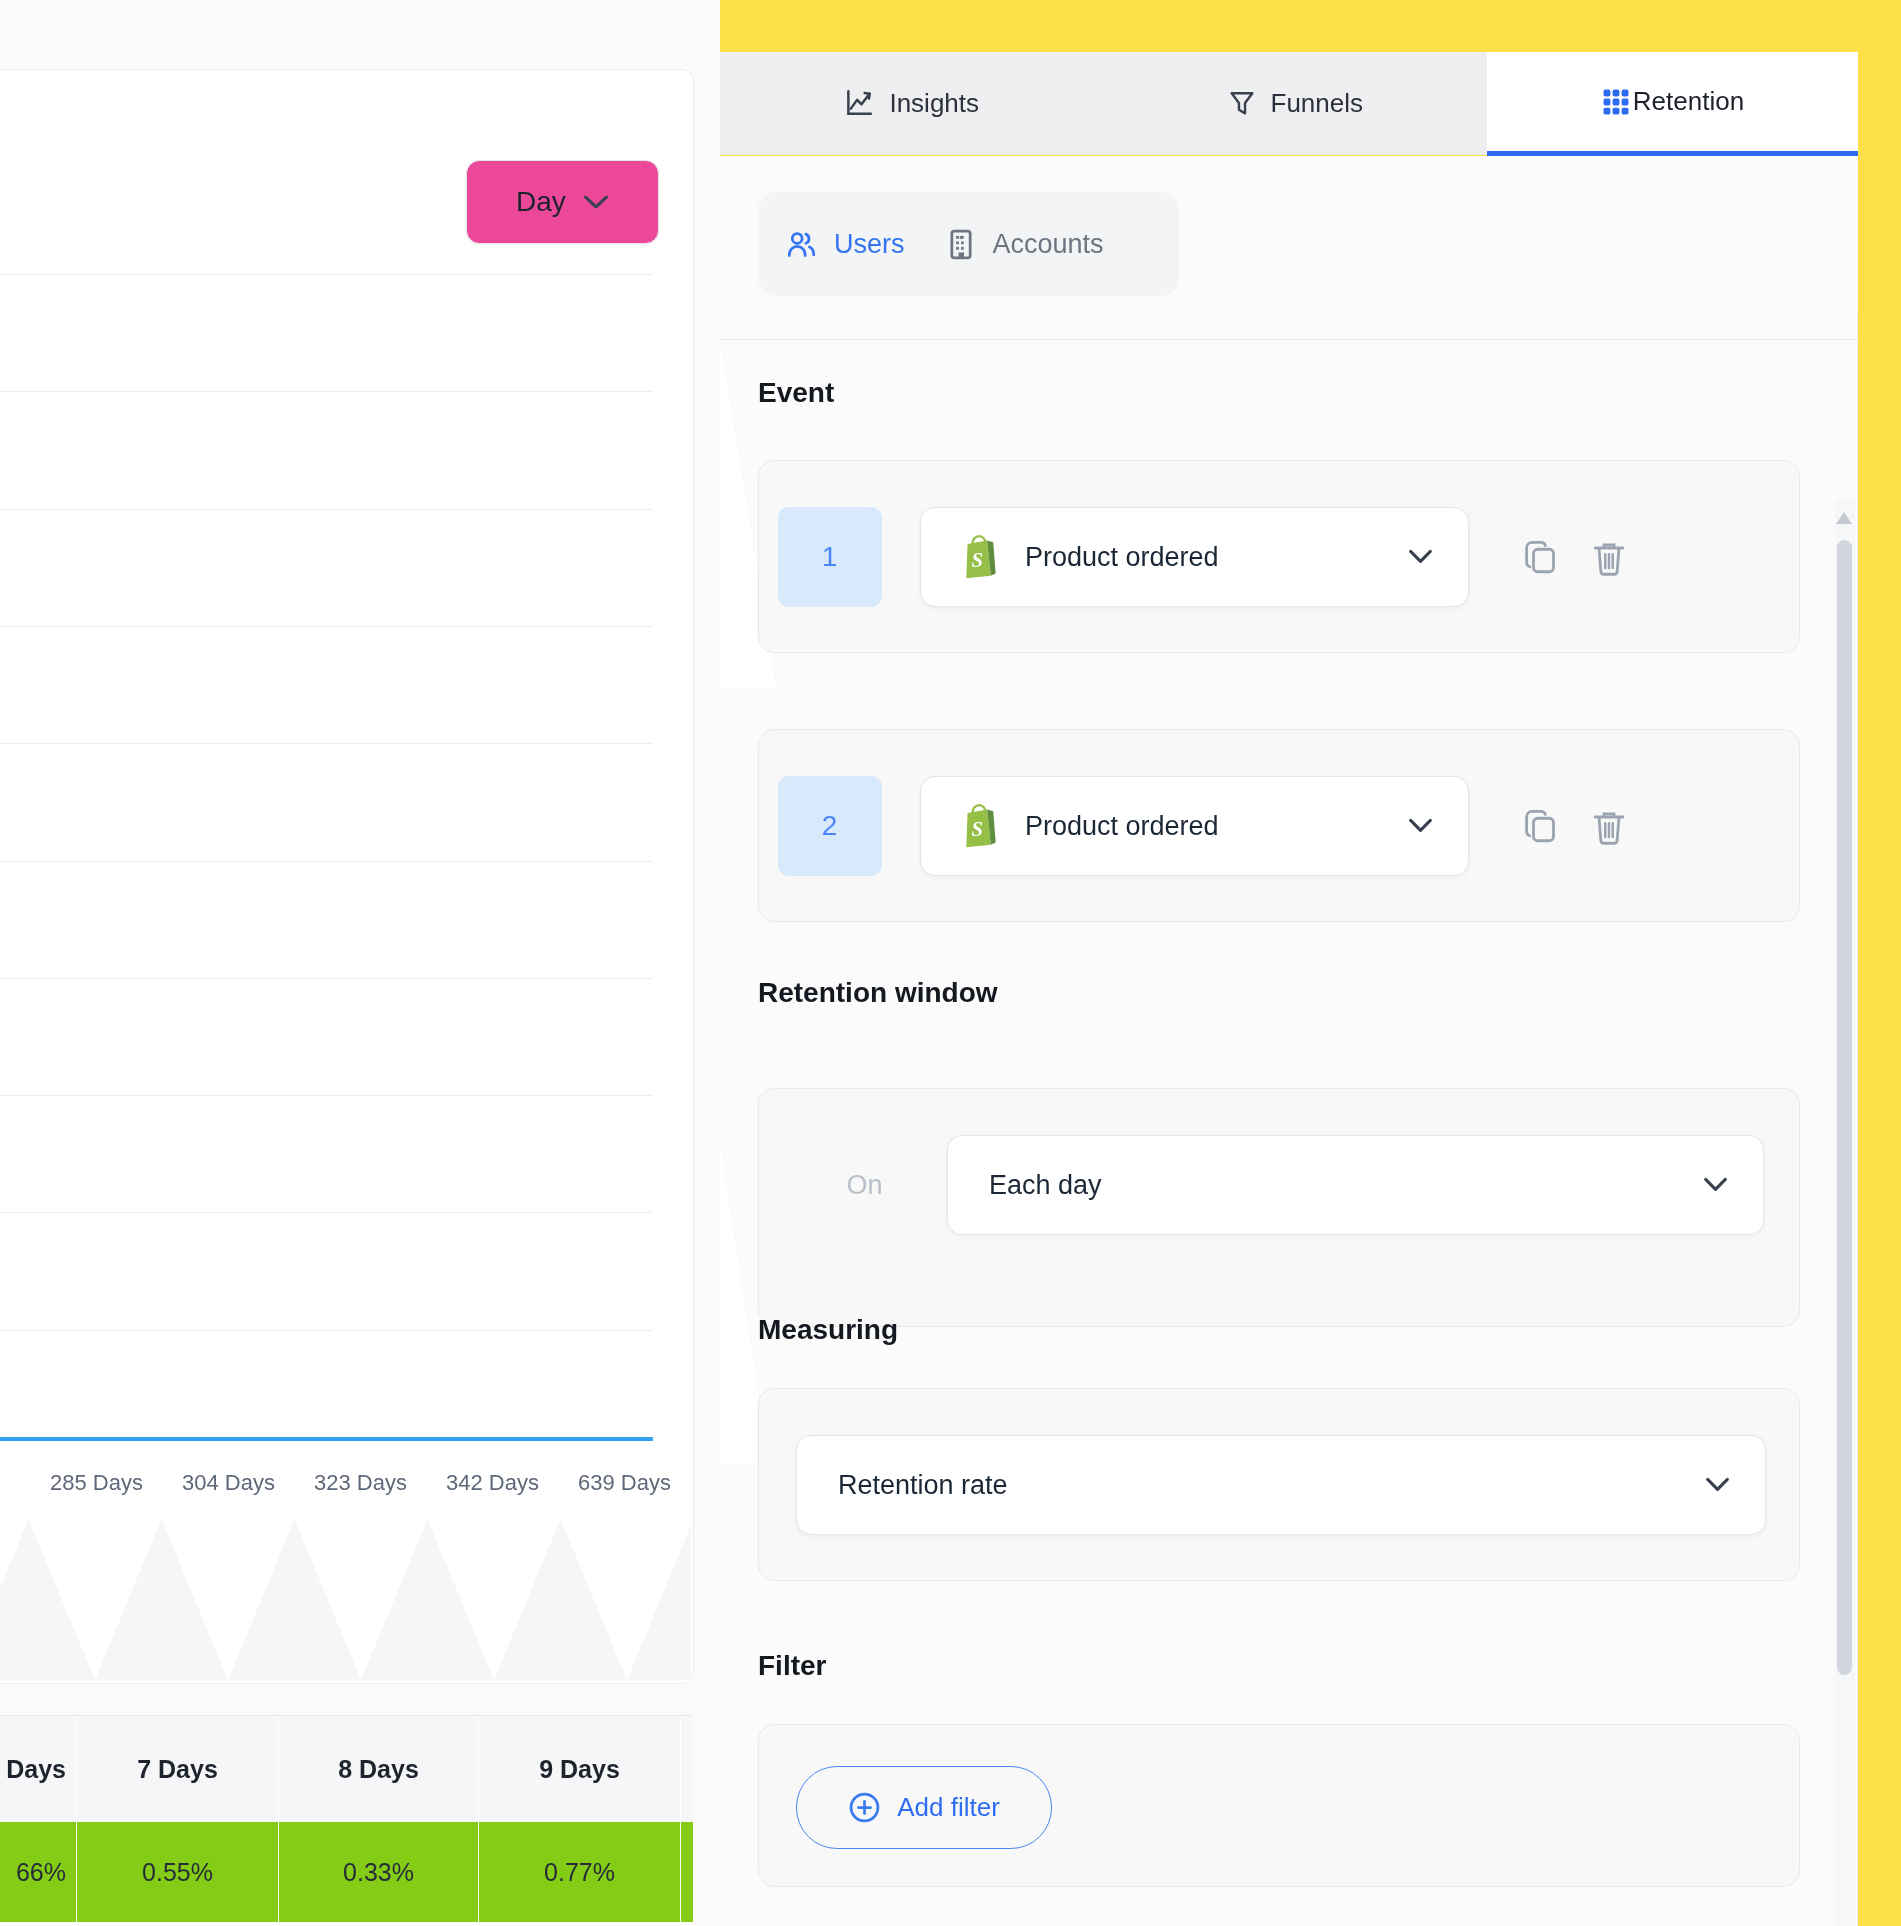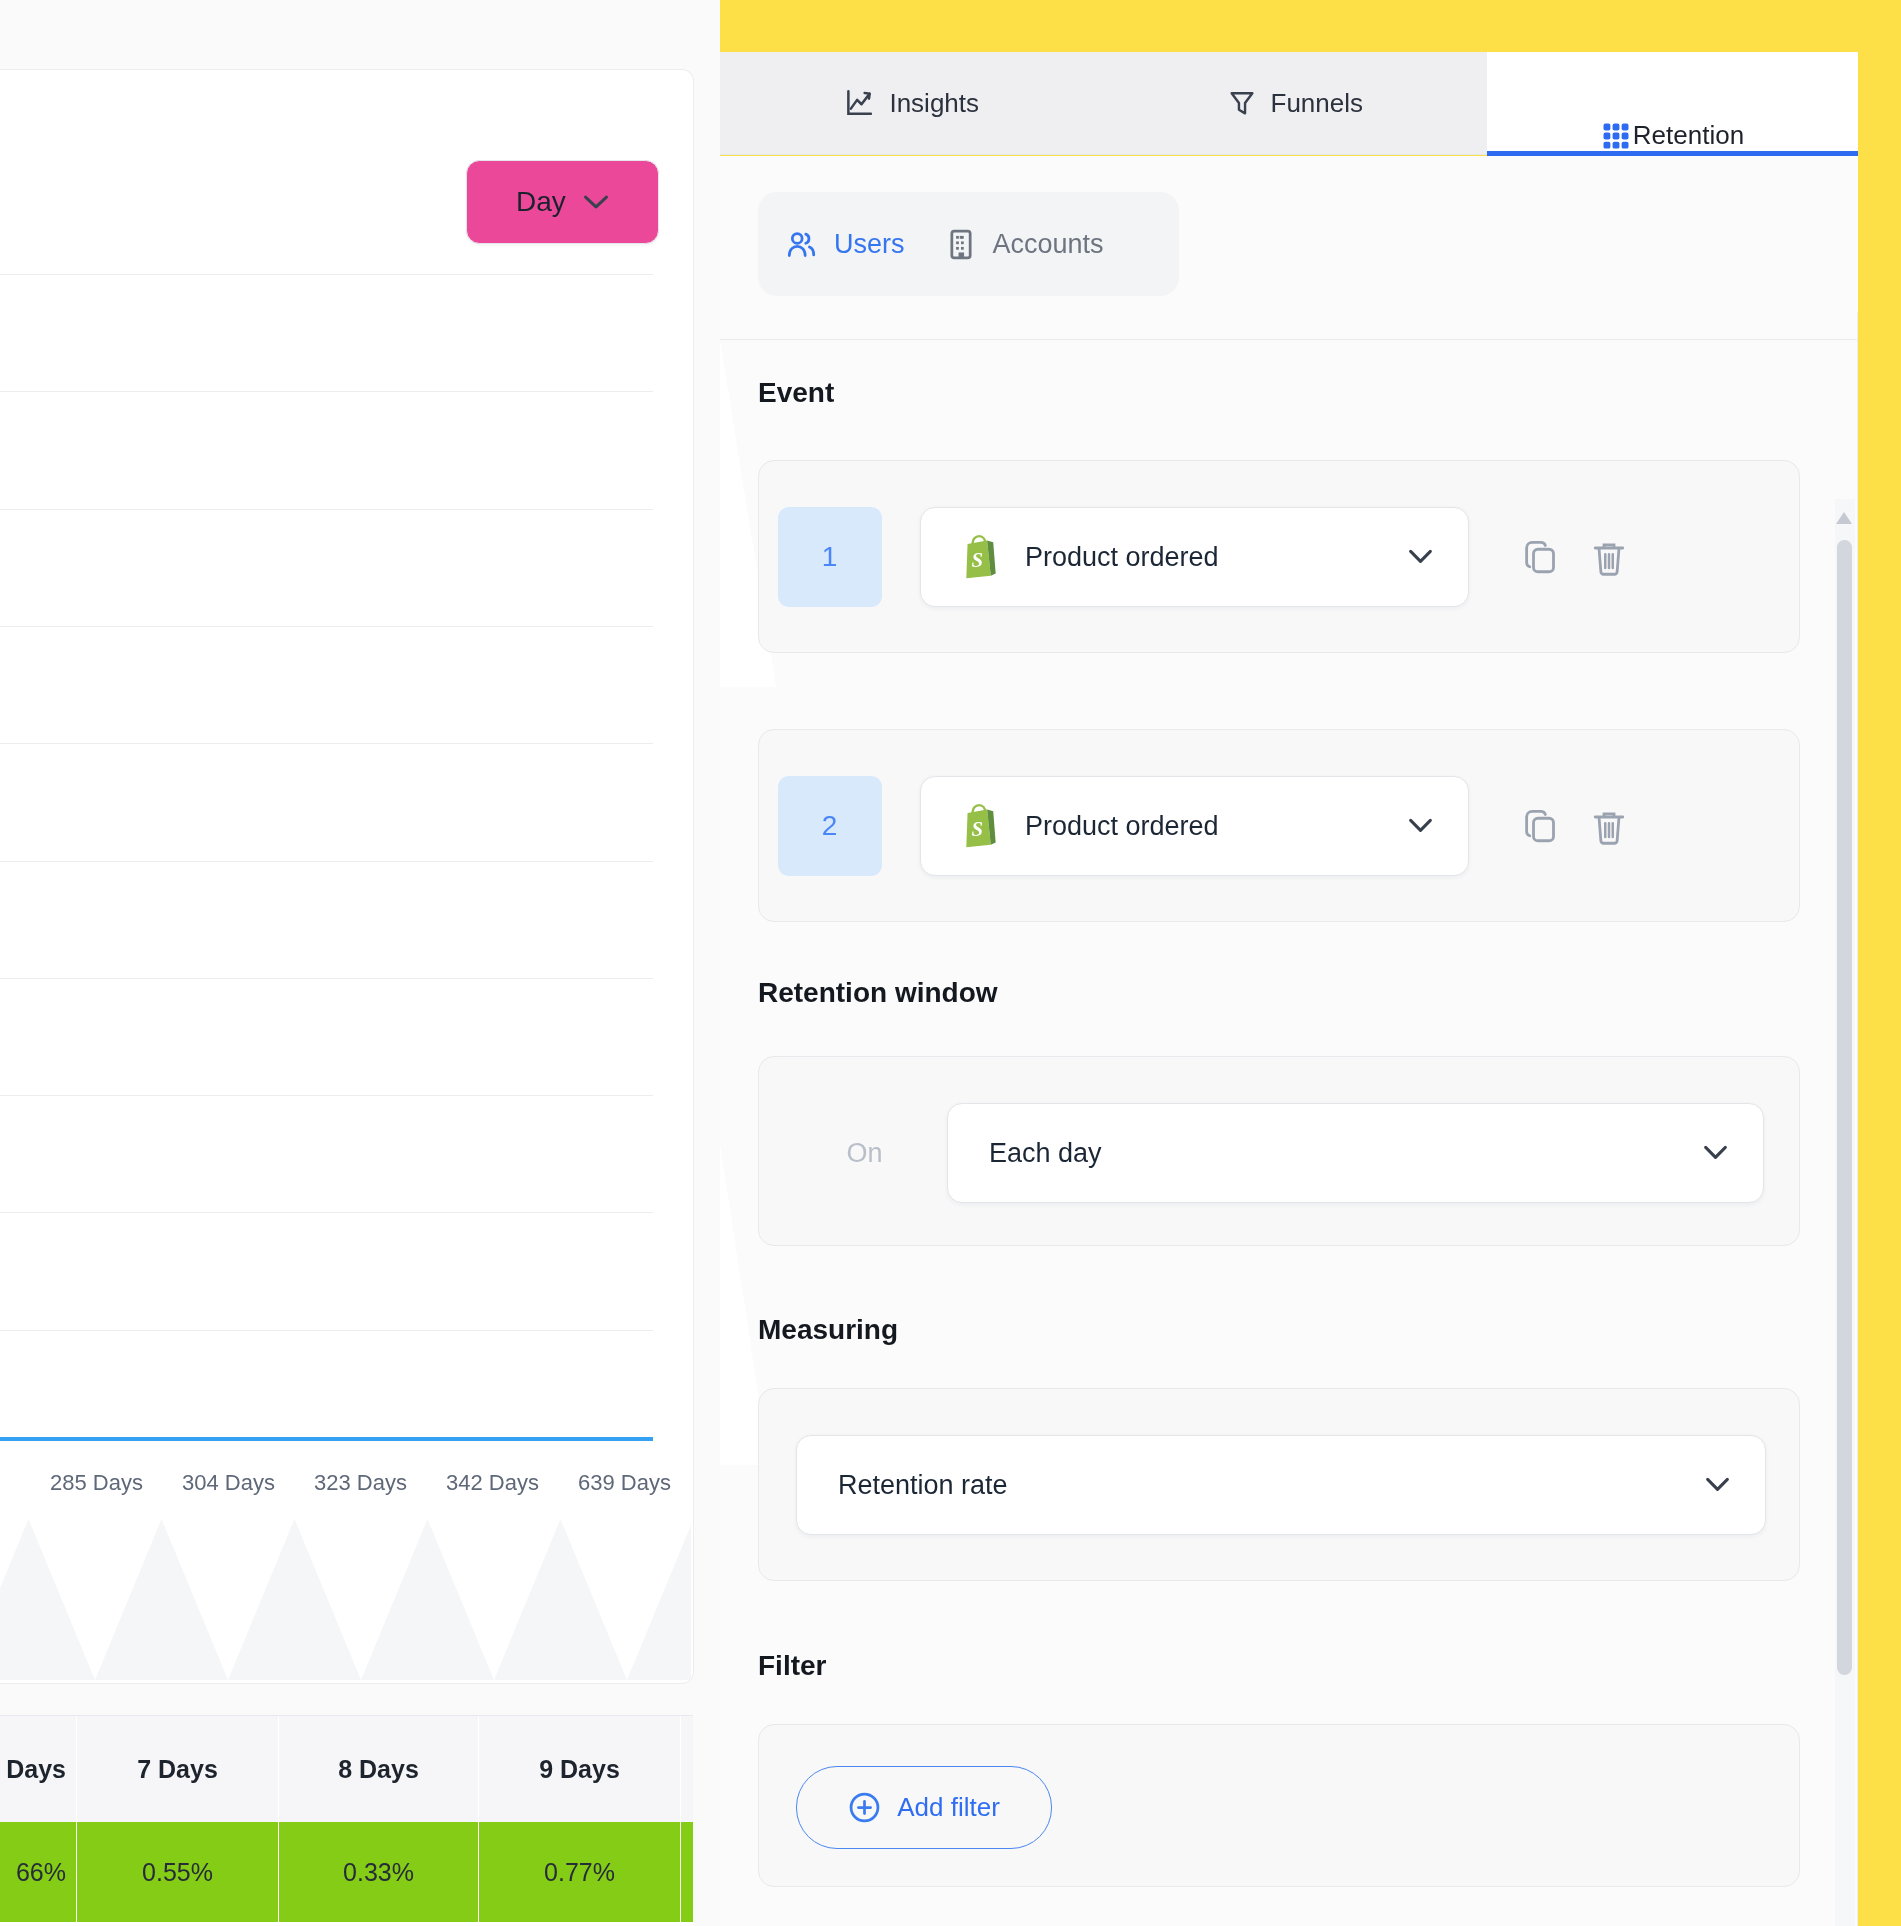--- a/index.html
+++ b/index.html
@@ -42,21 +42,21 @@
   .tcell.c4{width:9.3px;border-right:none;}
 
   
   #right-panel{left:720px;top:0;width:1182px;height:1926px;background:#fde047;}
   #tabbar{position:absolute;left:0;top:52px;width:1138px;height:104px;display:flex;}
   #tab-gray{width:767px;height:102px;background:#efeff2;border-bottom:1.2px solid #e7e8ec;
     display:flex;}
   .tab{flex:1;display:flex;align-items:center;justify-content:center;gap:15px;cursor:pointer;}
   .tab .tlbl{font-size:26px;color:#2b313d;font-weight:500;}
   #tab-active{width:371px;height:99px;background:#fff;border-bottom:5px solid #2f6bf0;
-    display:flex;align-items:flex-end;justify-content:center;gap:2px;cursor:pointer;}
+    display:flex;align-items:center;justify-content:center;gap:2px;cursor:pointer;}
   #tab-active .tlbl{font-size:26px;color:#1d222c;font-weight:500;}
 
   #content{position:absolute;left:0;top:156px;width:1138px;height:1771px;background:#fbfbfc;}
   .wedge{position:absolute;background:#fff;}
   #pill{position:absolute;left:38px;top:36px;width:421px;height:104px;background:#f3f4f6;
     border-radius:18.5px;display:flex;align-items:center;padding:0 27px;box-sizing:border-box;gap:40px;}
   .pill-item{display:flex;align-items:center;gap:16px;cursor:pointer;}
   .pill-item .plbl{font-size:27px;font-weight:500;}
   #pill-users .plbl{color:#3575f0;}
   #pill-accounts .plbl{color:#6e7581;}
@@ -273,21 +273,21 @@
       </svg>
       <svg class="icon-btn" style="left:830px" viewBox="0 0 64 64">
         <path d="M10 16 H54" stroke="#9ba3b0" stroke-width="4.5" stroke-linecap="round"></path>
         <path d="M24 16 v-5 h16 v5" fill="none" stroke="#9ba3b0" stroke-width="4.5"></path>
         <path d="M16 16 l3 38 c0 2 2 4 4 4 h18 c2 0 4-2 4-4 l3-38" fill="none" stroke="#9ba3b0" stroke-width="4.5" stroke-linejoin="round"></path>
         <path d="M26 26 v22 M32 26 v22 M38 26 v22" stroke="#9ba3b0" stroke-width="4" stroke-linecap="round"></path>
       </svg>
     </div>
 
     <div class="section-h" style="top:821px">Retention window</div>
-    <div class="card" style="top:900px;height:190px;padding-left:32px;">
+    <div class="card" style="top:932px;height:239px;padding-left:32px;">
       <div class="on-lbl">On</div>
       <div class="select" style="left:188px;top:46px;width:817px;height:100px;padding-left:41px;">
         <span class="slbl">Each day</span>
         <svg class="chev" width="25" height="15.4" viewBox="0 0 40 25">
           <polyline points="4,4 20,20 36,4" fill="none" stroke="#39404d" stroke-width="5" stroke-linecap="round" stroke-linejoin="round"></polyline>
         </svg>
       </div>
     </div>
 
     <div class="section-h" style="top:1158px">Measuring</div>

